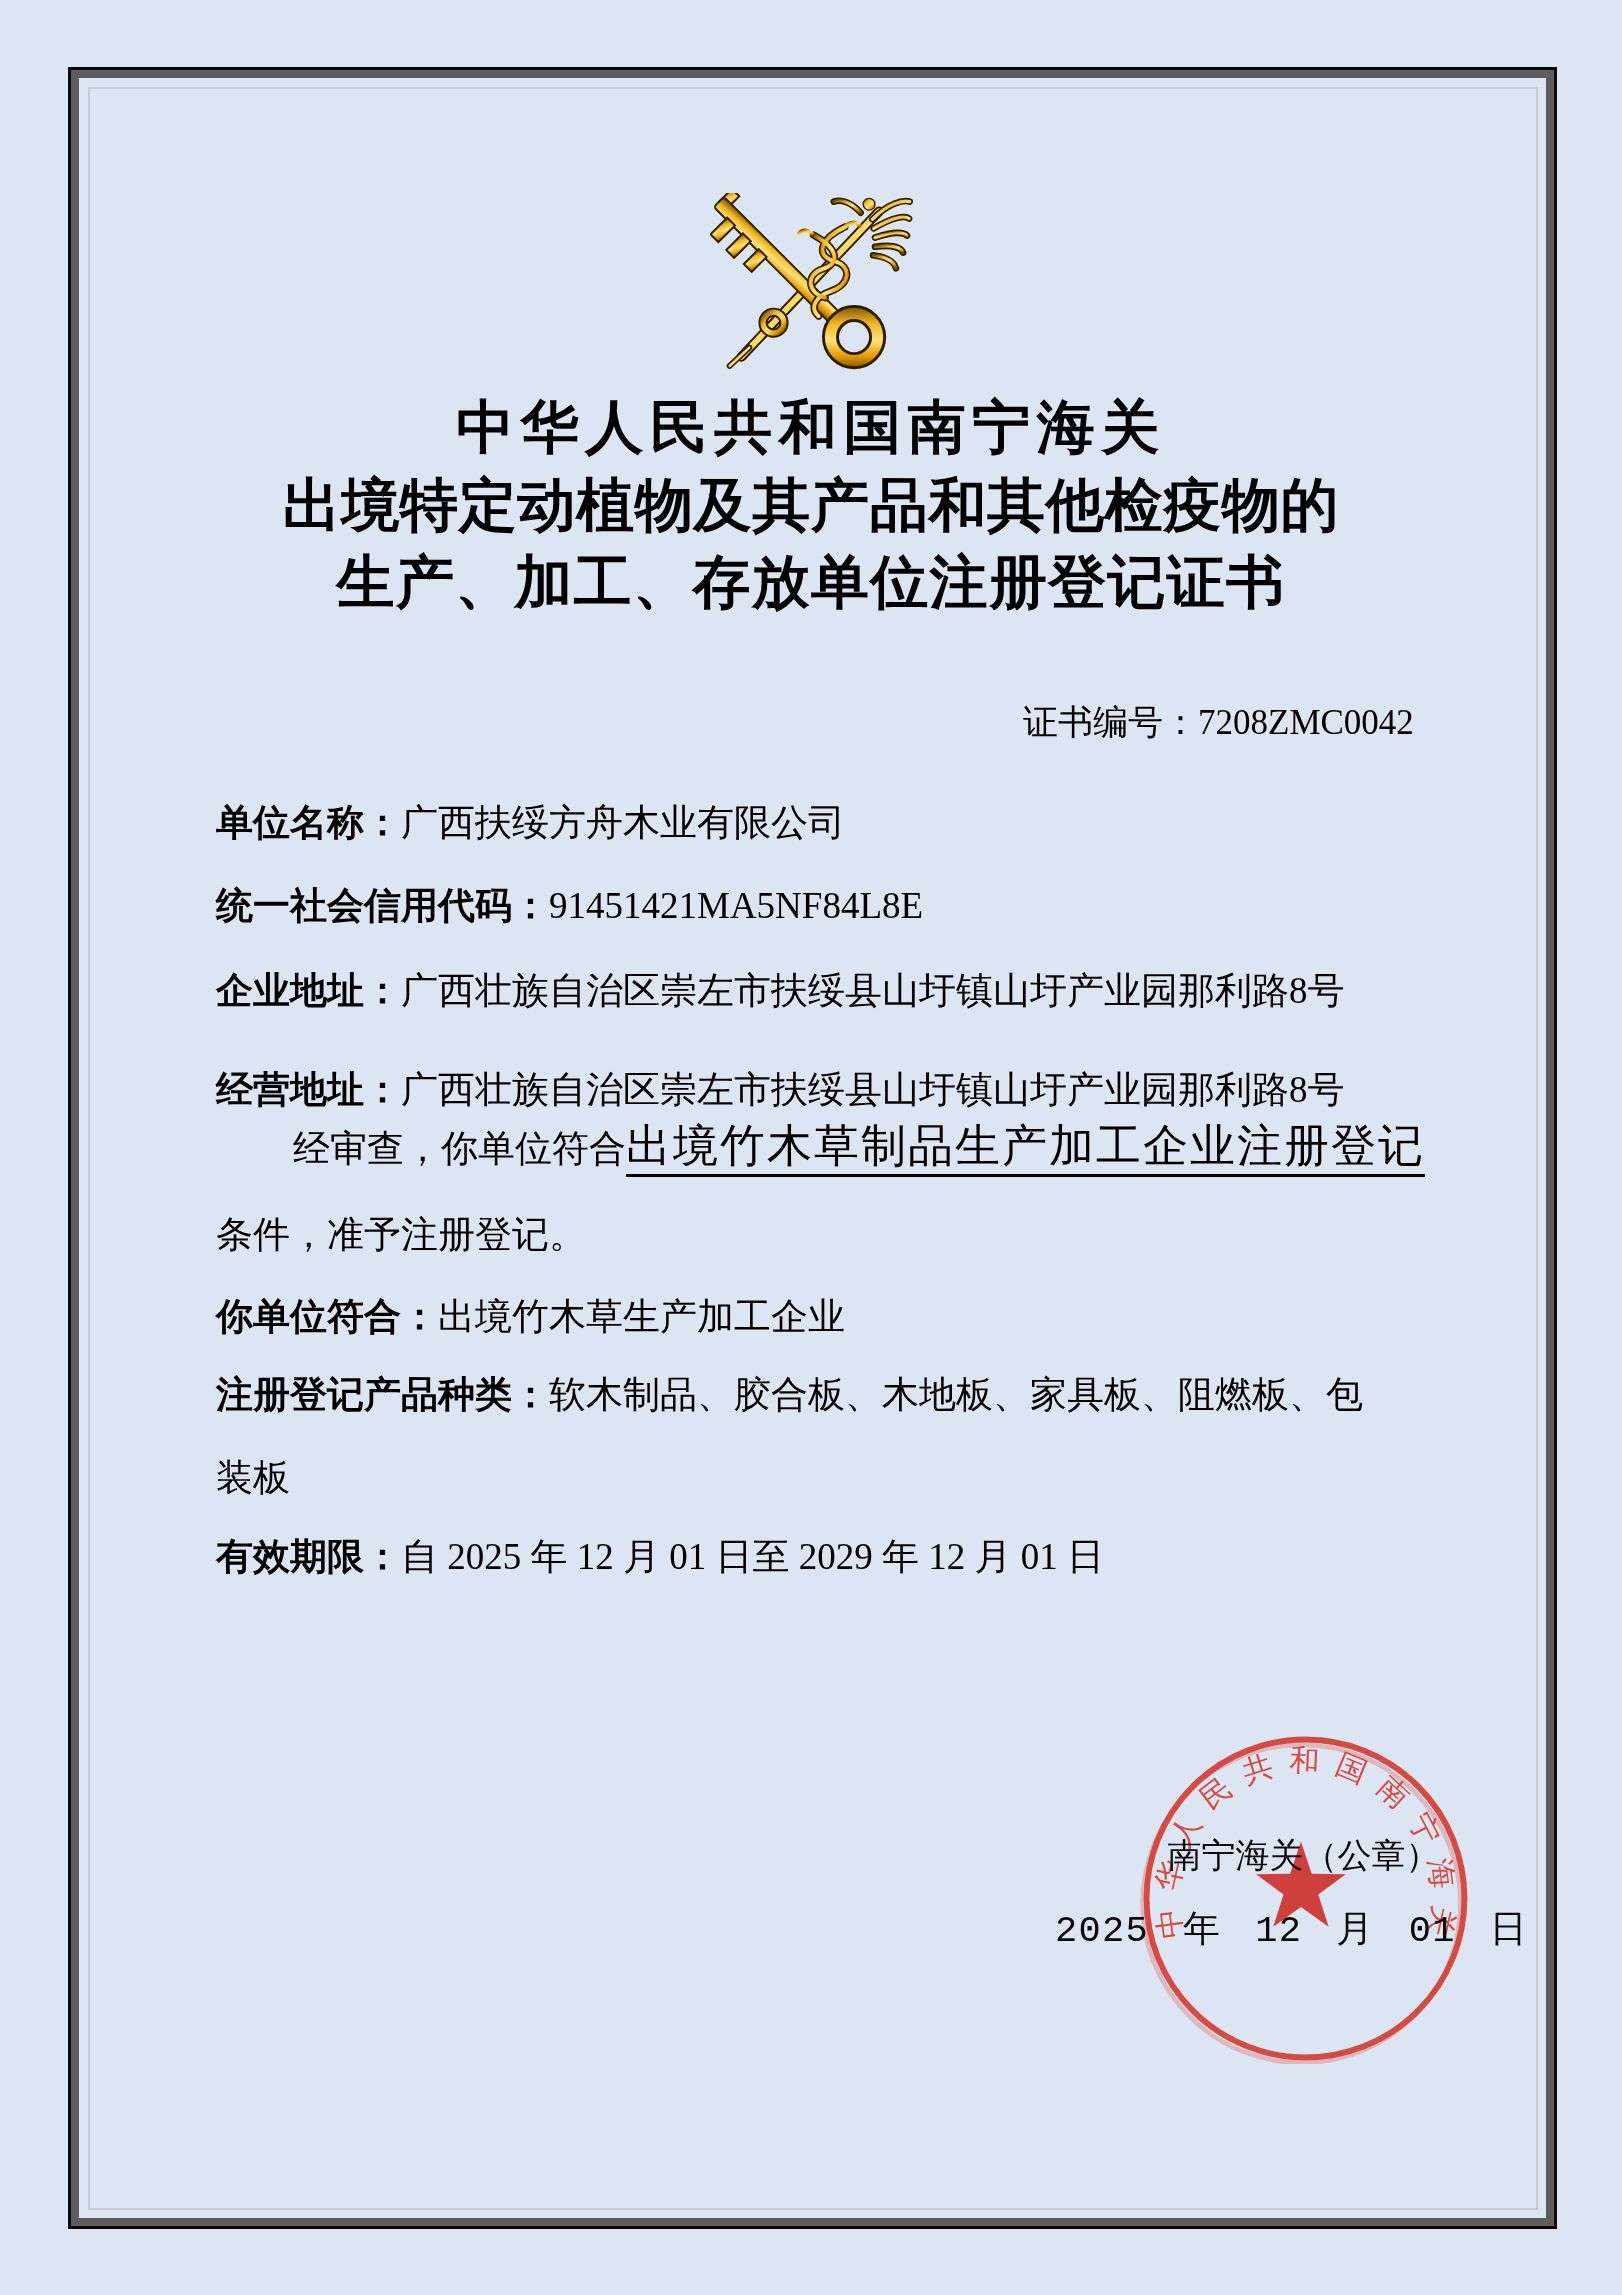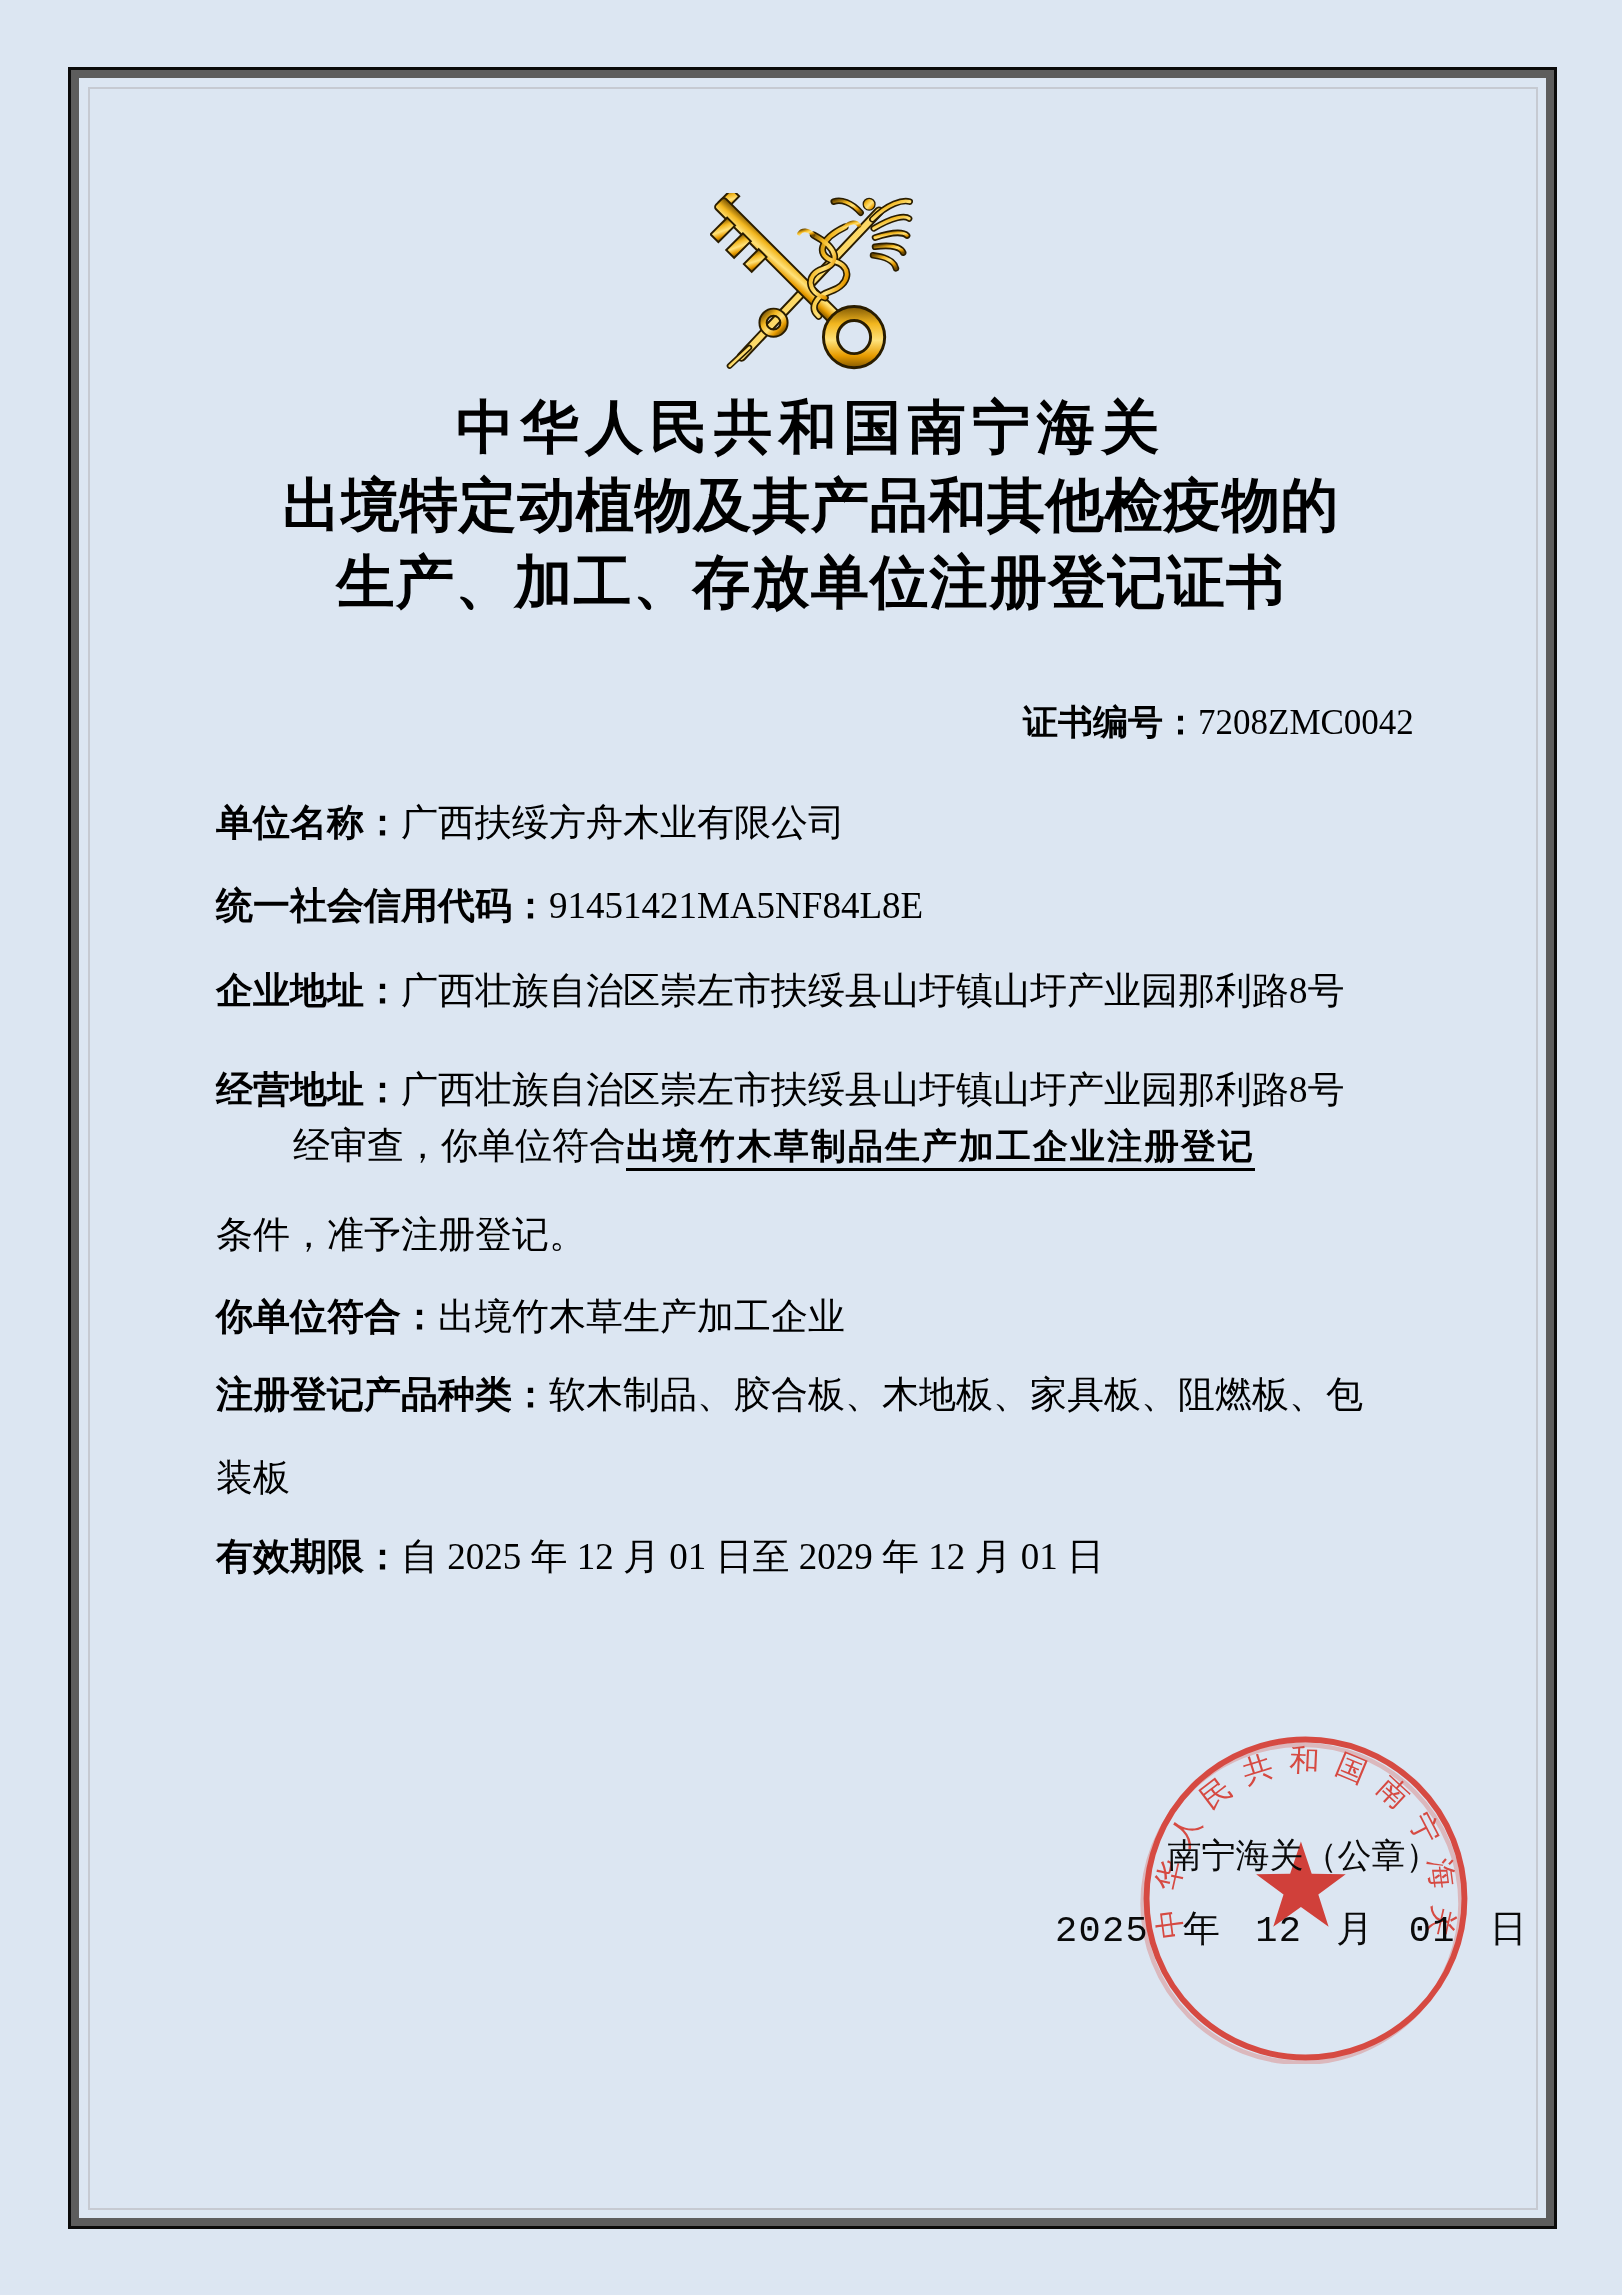--- a/index.html
+++ b/index.html
@@ -25,38 +25,38 @@
   .title-line{
     position:absolute;left:0;width:1622px;text-align:center;
     font-weight:bold;font-size:58px;line-height:79px;color:#000;
     font-family:"Liberation Sans","DejaVu Sans",sans-serif;
   }
   .title-1{top:387px;letter-spacing:6.5px;}
   .title-2{top:465px;letter-spacing:0.7px;}
   .title-3{top:542px;letter-spacing:1.3px;}
   
   .certno{position:absolute;left:1023px;top:700px;font-size:35px;line-height:43px;white-space:nowrap;}
-  .certno .lbl{font-weight:bold;}
+  .certno .lbl{font-weight:normal;}
   .certno .val{font-family:"Liberation Serif","DejaVu Serif",serif;font-weight:normal;}
   
   .row{position:absolute;left:216px;width:1217px;font-size:37px;line-height:46px;white-space:nowrap;}
   .row .lbl{font-weight:bold;font-family:"Liberation Sans","DejaVu Sans",sans-serif;}
   .row .val{font-family:"Liberation Serif","DejaVu Serif",serif;}
   .r-name{top:800px;}
   .r-uscc{top:883px;}
   .r-addr1{top:968px;}
   .r-addr2{top:1067px;}
   .r-para1{top:1123px;left:293px;}
   .r-para2{top:1212px;}
   .r-type{top:1294px;}
   .r-prod1{top:1372px;}
   .r-prod2{top:1455px;}
   .r-valid{top:1534px;}
   .hl{
-    font-weight:bold;font-size:35px;
+    font-weight:normal;font-size:45px;
     font-family:"Liberation Sans","DejaVu Sans",sans-serif;
     letter-spacing:2px;
     border-bottom:3.9px solid #000;padding-bottom:2.6px;
   }
   
   .stamp{position:absolute;left:1140px;top:1733px;width:331px;height:331px;opacity:.9;}
   .stamp-overlay{
     position:absolute;left:1107px;top:1832px;width:393px;
     text-align:center;font-size:34px;line-height:47px;color:#0a0a0a;
     font-family:"Liberation Sans","DejaVu Sans",sans-serif;white-space:nowrap;

